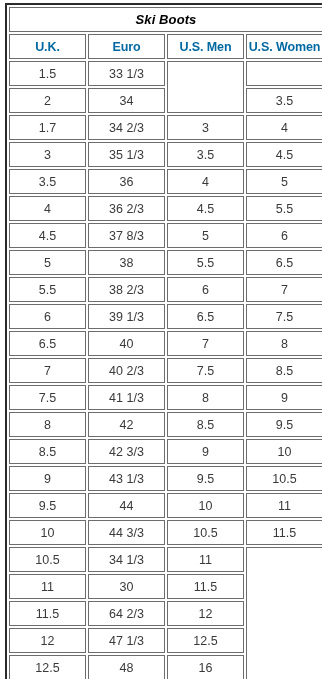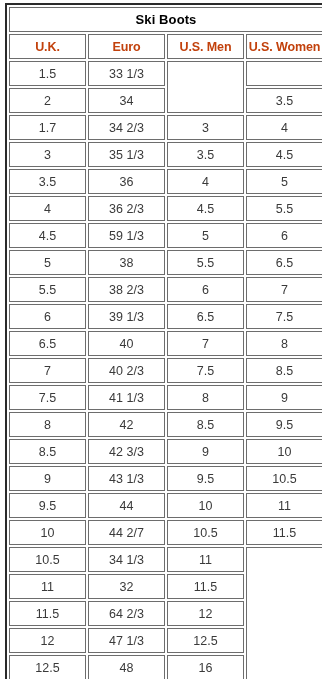--- a/index.html
+++ b/index.html
@@ -38,28 +38,29 @@
   col.c-men   { width: 77px; }
   col.c-women { width: 77px; }
 
   
   .title-cell {
     height: 23px;
     font-size: 13px;
     font-weight: bold;
     color: #000000;
     letter-spacing: 0.1px;
+    font-style: italic;
   }
 
   
   .head-cell {
     height: 23px;
     font-size: 12.5px;
     font-weight: bold;
-    color: #c2410c;
+    color: #0369a1;
     letter-spacing: -0.1px;
   }
 
   
   .data-cell {
     height: 23px;
     font-size: 12.5px;
     color: #3a3a3a;
     font-weight: normal;
   }
@@ -118,21 +119,21 @@
         <td class="data-cell">5</td>
       </tr>
       <tr>
         <td class="data-cell">4</td>
         <td class="data-cell">36 2/3</td>
         <td class="data-cell">4.5</td>
         <td class="data-cell">5.5</td>
       </tr>
       <tr>
         <td class="data-cell">4.5</td>
-        <td class="data-cell">59 1/3</td>
+        <td class="data-cell">37 8/3</td>
         <td class="data-cell">5</td>
         <td class="data-cell">6</td>
       </tr>
       <tr>
         <td class="data-cell">5</td>
         <td class="data-cell">38</td>
         <td class="data-cell">5.5</td>
         <td class="data-cell">6.5</td>
       </tr>
       <tr>
@@ -184,33 +185,33 @@
         <td class="data-cell">10.5</td>
       </tr>
       <tr>
         <td class="data-cell">9.5</td>
         <td class="data-cell">44</td>
         <td class="data-cell">10</td>
         <td class="data-cell">11</td>
       </tr>
       <tr>
         <td class="data-cell">10</td>
-        <td class="data-cell">44 2/7</td>
+        <td class="data-cell">44 3/3</td>
         <td class="data-cell">10.5</td>
         <td class="data-cell">11.5</td>
       </tr>
       <tr>
         <td class="data-cell">10.5</td>
         <td class="data-cell">34 1/3</td>
         <td class="data-cell">11</td>
         <td rowspan="6" class="data-cell blank-cell"></td>
       </tr>
       <tr>
         <td class="data-cell">11</td>
-        <td class="data-cell">32</td>
+        <td class="data-cell">30</td>
         <td class="data-cell">11.5</td>
       </tr>
       <tr>
         <td class="data-cell">11.5</td>
         <td class="data-cell">64 2/3</td>
         <td class="data-cell">12</td>
       </tr>
       <tr>
         <td class="data-cell">12</td>
         <td class="data-cell">47 1/3</td>

